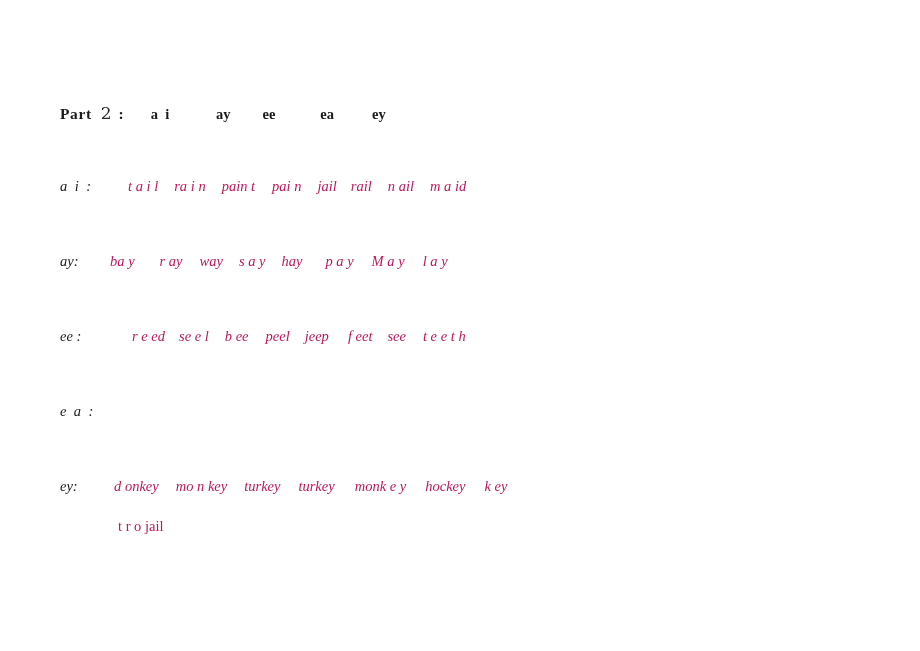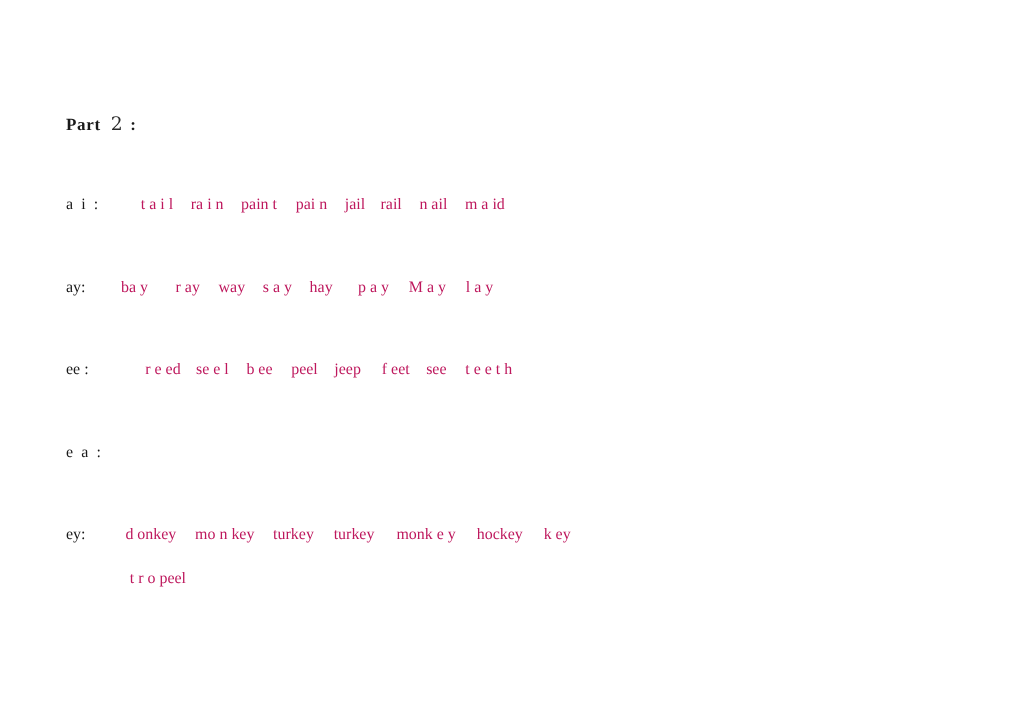--- a/index.html
+++ b/index.html
@@ -60,20 +60,21 @@
   .title-tok.t4 { margin-left: 38px; }
 
   
   .row {
     position: absolute;
     left: 60px;
     display: flex;
     align-items: baseline;
     white-space: nowrap;
     font-size: 14.5px;
+    font-style: italic;
   }
   .row-label {
     display: inline-block;
     color: #1a1a1a;
   }
   .row-words {
     display: flex;
     align-items: baseline;
   }
   .word {
@@ -95,20 +96,27 @@
 </style>
 </head>
 <body>
 
 <div id="page">
 
   <div class="title-row">
     <span class="title-part">Part</span>
     <span class="title-num">2</span>
     <span class="title-colon">:</span>
+    <span class="title-tokens">
+        <span class="title-tok t0">a i</span>
+        <span class="title-tok t1">ay</span>
+        <span class="title-tok t2">ee</span>
+        <span class="title-tok t3">ea</span>
+        <span class="title-tok t4">ey</span>
+      </span>
   </div>
 
   <div id="rows-container">
       <div class="row" style="top: 178px;">
         <span class="row-label lbl-sp1" style="width: 68px;">a i :</span>
         <span class="row-words">
           <span class="word">t a i l</span>
           <span class="word" style="margin-left: 16px;">ra i n</span>
           <span class="word" style="margin-left: 16px;">pain t</span>
           <span class="word" style="margin-left: 17px;">pai n</span>
@@ -155,16 +163,16 @@
           <span class="word" style="margin-left: 17px;">turkey</span>
           <span class="word" style="margin-left: 18px;">turkey</span>
           <span class="word" style="margin-left: 20px;">monk e y</span>
           <span class="word" style="margin-left: 19px;">hockey</span>
           <span class="word" style="margin-left: 19px;">k ey</span>
         </span>
       </div>
     </div>
 
   <div class="cont-row" id="cont-row" style="left: 118px; top: 518px;">
-    <span class="word">t r o peel</span>
+    <span class="word">t r o jail</span>
   </div>
 
 </div>
 
 </body></html>

